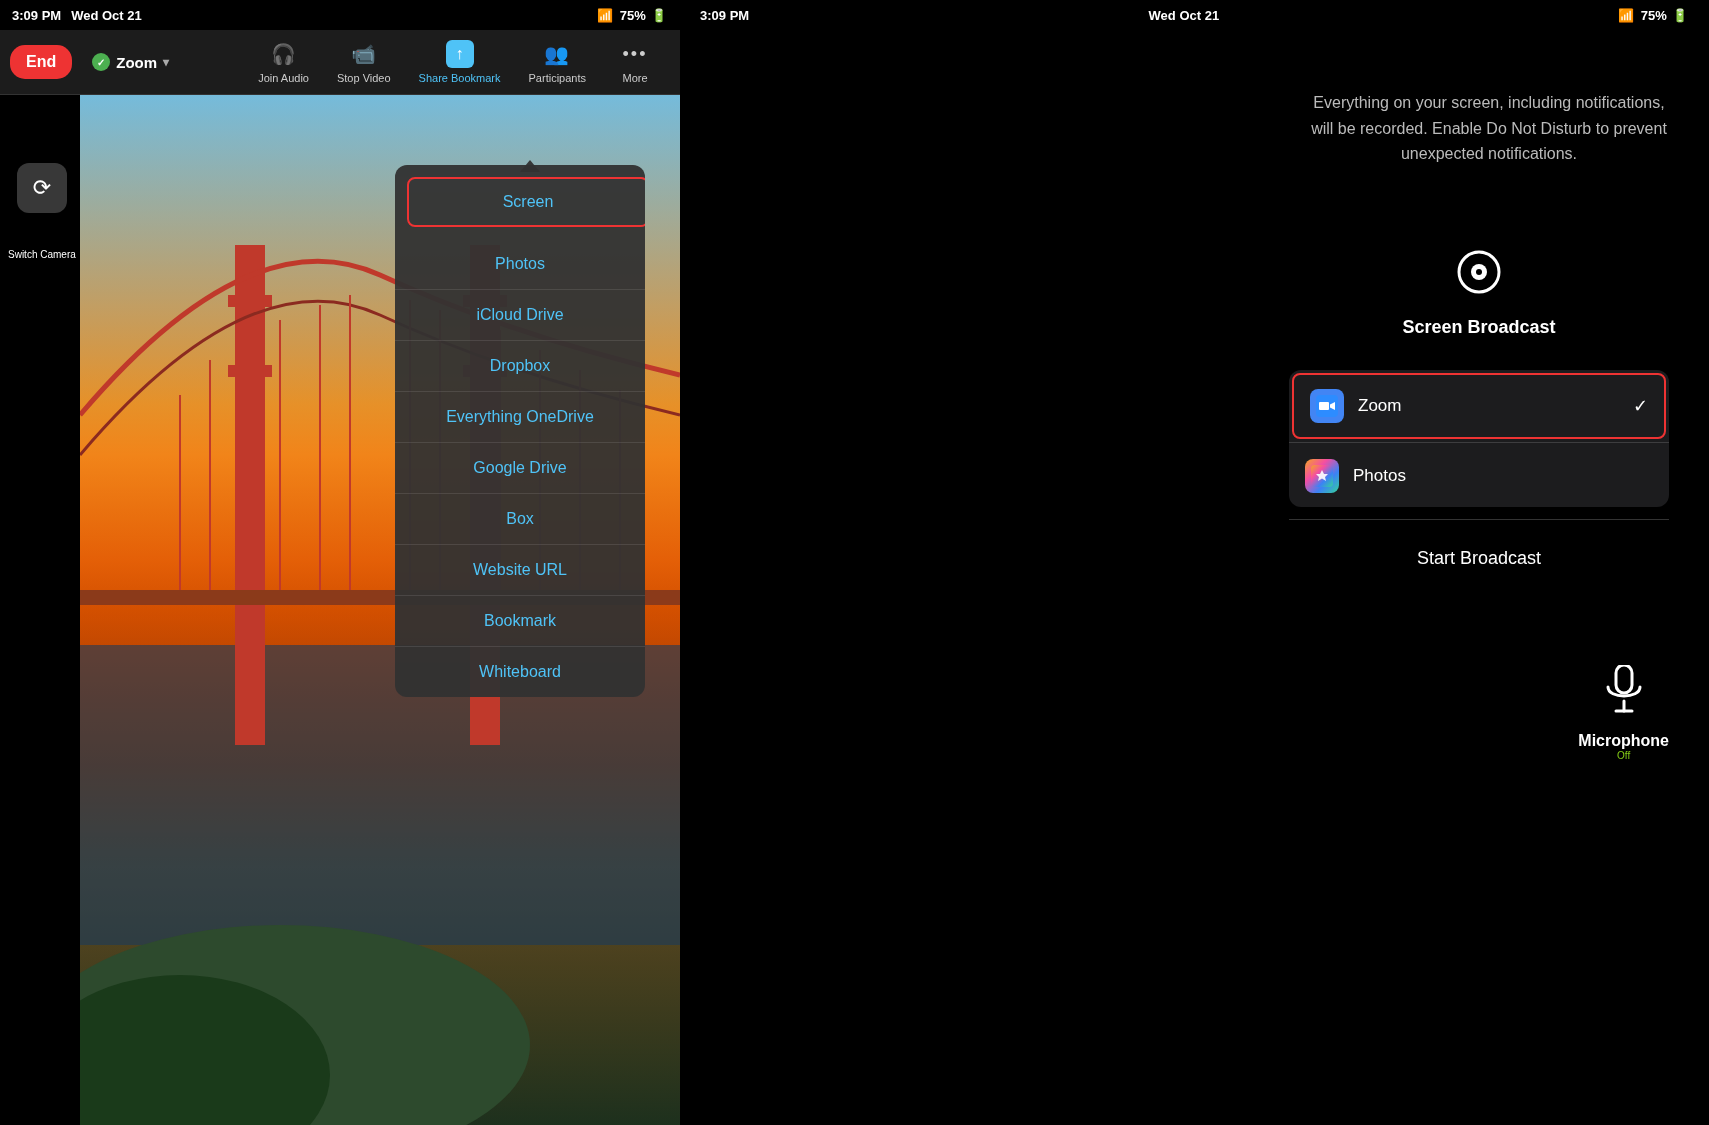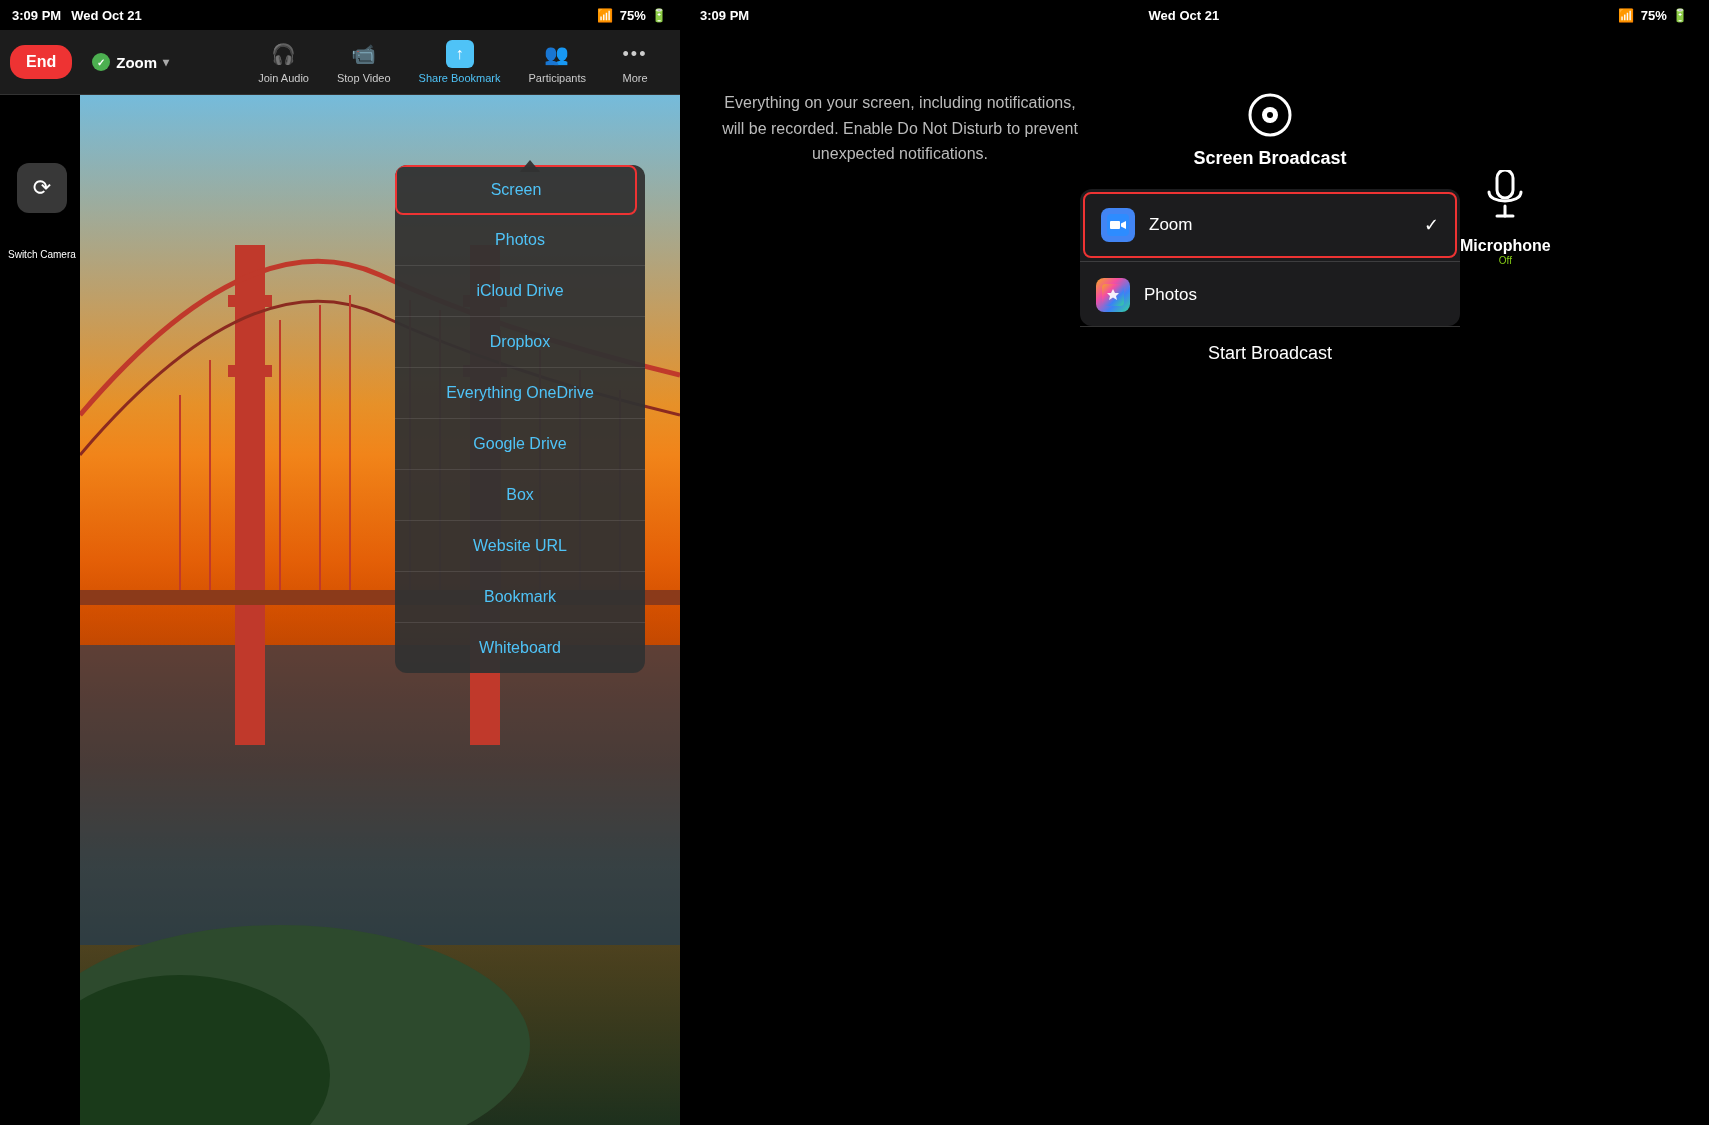--- a/index.html
+++ b/index.html
@@ -208,21 +208,21 @@
       transition: background 0.1s;
     }
 
     .dropdown-item:last-child {
       border-bottom: none;
     }
 
     .dropdown-item.highlighted {
       border: 2px solid #e33;
       border-radius: 8px;
-      margin: 0;
+      margin: 12px;
       width: calc(100% - 8px);
       padding: 14px 18px;
     }
 
     
     .right-panel {
       position: absolute;
       right: 0;
       top: 0;
       width: 1029px;
@@ -248,21 +248,22 @@
     .status-right-icons {
       display: flex;
       align-items: center;
       gap: 6px;
     }
 
     
     .right-content {
       flex: 1;
       display: flex;
-      align-items: flex-start;
+      flex-direction: column;
+      align-items: flex-end;
       justify-content: flex-start;
       padding: 60px 40px;
       color: #fff;
     }
 
     .notice-text {
       text-align: center;
       color: #bbb;
       font-size: 16px;
       line-height: 1.6;
@@ -270,20 +271,21 @@
       margin-bottom: 80px;
     }
 
     
     .screen-broadcast-section {
       display: flex;
       flex-direction: column;
       align-items: center;
       width: 100%;
       max-width: 380px;
+      gap: 12px;
     }
 
     .broadcast-icon {
       width: 50px;
       height: 50px;
       display: flex;
       align-items: center;
       justify-content: center;
       margin-bottom: 8px;
     }

